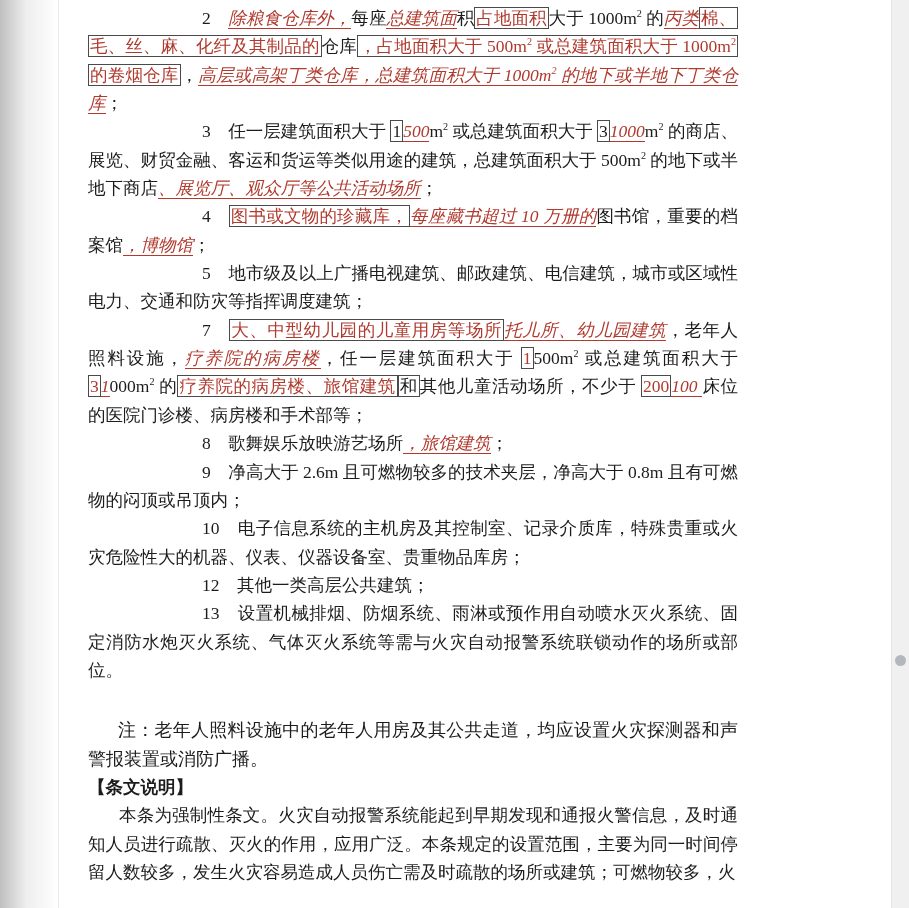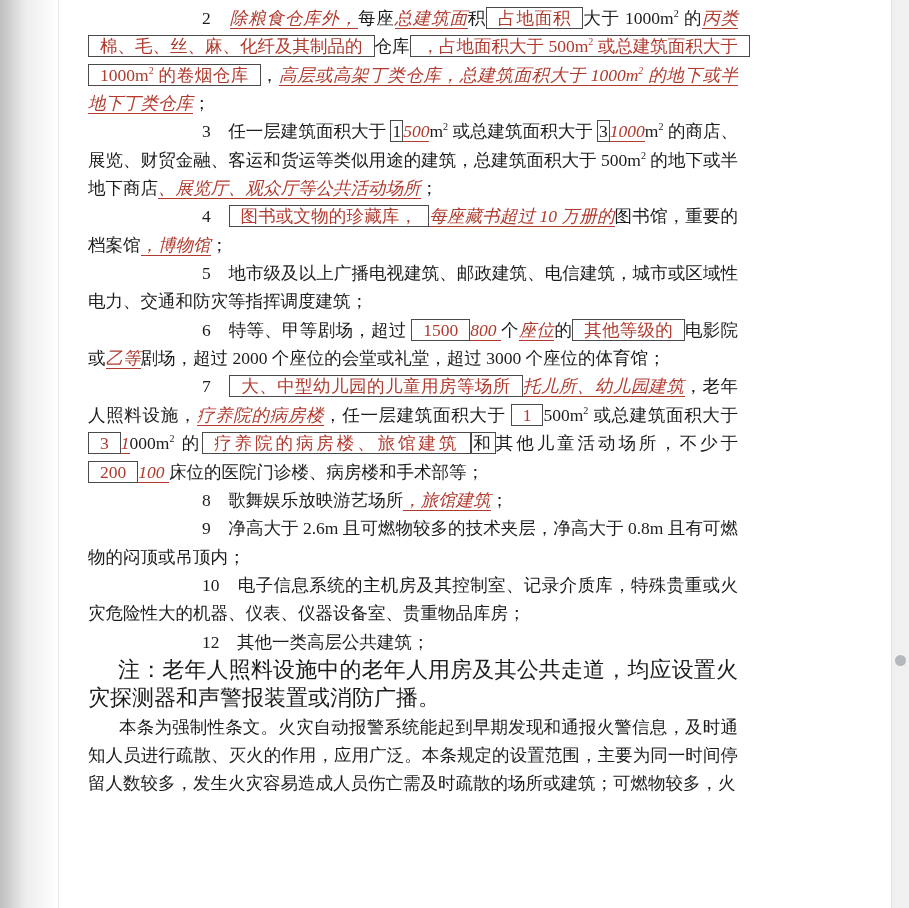--- a/index.html
+++ b/index.html
@@ -22,55 +22,56 @@
     position:absolute;left:3px;top:655px;width:11px;height:11px;border-radius:50%;
     background:var(--thumb,#b4b7bd);
   }
   .text-block{
     position:absolute;left:88px;top:4px;width:650px;
     font-size:17.5px;line-height:28.35px;color:var(--ink,#1c1c1c);
     text-align:justify;
   }
   .para{margin:0;padding:0;}
   .p-item{text-indent:114px;}
-  .p-note{text-indent:30px;font-size:22px;}
+  .p-note{text-indent:30px;font-size:18px;margin-top:32px;}
   .p-heading{text-indent:0;}
   .p-body{text-indent:31px;}
   .s-b{color:var(--ink,#1c1c1c);}
   .s-hb{color:var(--ink,#1c1c1c);font-weight:bold;}
   .s-r{color:var(--red,#b03a2e);border-bottom:1px solid var(--red,#b03a2e);font-style:italic;}
   .s-rx{
     color:var(--red,#b03a2e);
     border:1px solid var(--box,#4a4a4a);
-    padding:0 11px;
+    padding:0 1px;
     -webkit-box-decoration-break:clone;box-decoration-break:clone;
   }
   .s-bx{
     color:var(--ink,#1c1c1c);
     border:1px solid var(--box,#4a4a4a);
     padding:0 1px;
     -webkit-box-decoration-break:clone;box-decoration-break:clone;
   }
   sup{font-size:0.58em;line-height:0;vertical-align:super;}
 </style>
 </head>
 <body>
 
 <div class="page-edge-shadow"></div>
 
 <div class="text-block" id="text-block">
     <p class="para p-item"><span class="s-b">2　</span><span class="s-r">除粮食仓库外，</span><span class="s-b">每座</span><span class="s-r">总建筑面</span><span class="s-b">积</span><span class="s-rx">占地面积</span><span class="s-b">大于 1000m<sup>2</sup> 的</span><span class="s-r">丙类</span><span class="s-rx">棉、毛、丝、麻、化纤及其制品的</span><span class="s-b">仓库</span><span class="s-rx">，占地面积大于 500m<sup>2</sup> 或总建筑面积大于 1000m<sup>2</sup> 的卷烟仓库</span><span class="s-b">，</span><span class="s-r">高层或高架丁类仓库，总建筑面积大于 1000m<sup>2</sup> 的地下或半地下丁类仓库</span><span class="s-b">；</span></p>
     <p class="para p-item"><span class="s-b">3　任一层建筑面积大于 </span><span class="s-bx">1</span><span class="s-r">500</span><span class="s-b">m<sup>2</sup> 或总建筑面积大于 </span><span class="s-bx">3</span><span class="s-r">1000</span><span class="s-b">m<sup>2</sup> 的商店、展览、财贸金融、客运和货运等类似用途的建筑，总建筑面积大于 500m<sup>2</sup> 的地下或半地下商店</span><span class="s-r">、展览厅、观众厅等公共活动场所</span><span class="s-b">；</span></p>
     <p class="para p-item"><span class="s-b">4　</span><span class="s-rx">图书或文物的珍藏库，</span><span class="s-r">每座藏书超过 10 万册的</span><span class="s-b">图书馆，重要的档案馆</span><span class="s-r">，博物馆</span><span class="s-b">；</span></p>
     <p class="para p-item"><span class="s-b">5　地市级及以上广播电视建筑、邮政建筑、电信建筑，城市或区域性电力、交通和防灾等指挥调度建筑；</span></p>
-    <p class="para p-item"><span class="s-b">6　特等、甲等剧场，超过 </span><span class="s-rx">1500</span><span class="s-r">800 </span><span class="s-b">个</span><span class="s-r">座位</span><span class="s-b">的</span><span class="s-rx">其他等级的</span><span class="s-b">电影院或</span><span class="s-r">乙等</span><span class="s-b">剧场，超过 2000 个座位的会堂或礼堂，超过 3000 个座位的体育馆；</span></p>
     <p class="para p-item"><span class="s-b">7　</span><span class="s-rx">大、中型幼儿园的儿童用房等场所</span><span class="s-r">托儿所、幼儿园建筑</span><span class="s-b">，老年人照料设施，</span><span class="s-r">疗养院的病房楼</span><span class="s-b">，任一层建筑面积大于 </span><span class="s-rx">1</span><span class="s-b">500m<sup>2</sup> 或总建筑面积大于 </span><span class="s-rx">3</span><span class="s-r">1</span><span class="s-b">000m<sup>2</sup> 的</span><span class="s-rx">疗养院的病房楼、旅馆建筑</span><span class="s-bx">和</span><span class="s-b">其他儿童活动场所，不少于 </span><span class="s-rx">200</span><span class="s-r">100 </span><span class="s-b">床位的医院门诊楼、病房楼和手术部等；</span></p>
     <p class="para p-item"><span class="s-b">8　歌舞娱乐放映游艺场所</span><span class="s-r">，旅馆建筑</span><span class="s-b">；</span></p>
     <p class="para p-item"><span class="s-b">9　净高大于 2.6m 且可燃物较多的技术夹层，净高大于 0.8m 且有可燃物的闷顶或吊顶内；</span></p>
     <p class="para p-item"><span class="s-b">10　电子信息系统的主机房及其控制室、记录介质库，特殊贵重或火灾危险性大的机器、仪表、仪器设备室、贵重物品库房；</span></p>
     <p class="para p-item"><span class="s-b">12　其他一类高层公共建筑；</span></p>
+    <p class="para p-item"><span class="s-b">13　设置机械排烟、防烟系统、雨淋或预作用自动喷水灭火系统、固定消防水炮灭火系统、气体灭火系统等需与火灾自动报警系统联锁动作的场所或部位。</span></p>
     <p class="para p-note"><span class="s-b">注：老年人照料设施中的老年人用房及其公共走道，均应设置火灾探测器和声警报装置或消防广播。</span></p>
+    <p class="para p-heading"><span class="s-hb">【条文说明】</span></p>
     <p class="para p-body"><span class="s-b">本条为强制性条文。火灾自动报警系统能起到早期发现和通报火警信息，及时通知人员进行疏散、灭火的作用，应用广泛。本条规定的设置范围，主要为同一时间停留人数较多，发生火灾容易造成人员伤亡需及时疏散的场所或建筑；可燃物较多，火</span></p>
   </div>
 
 <div class="scroll-rail">
   <div class="scroll-thumb"></div>
 </div>
 
 </body></html>

